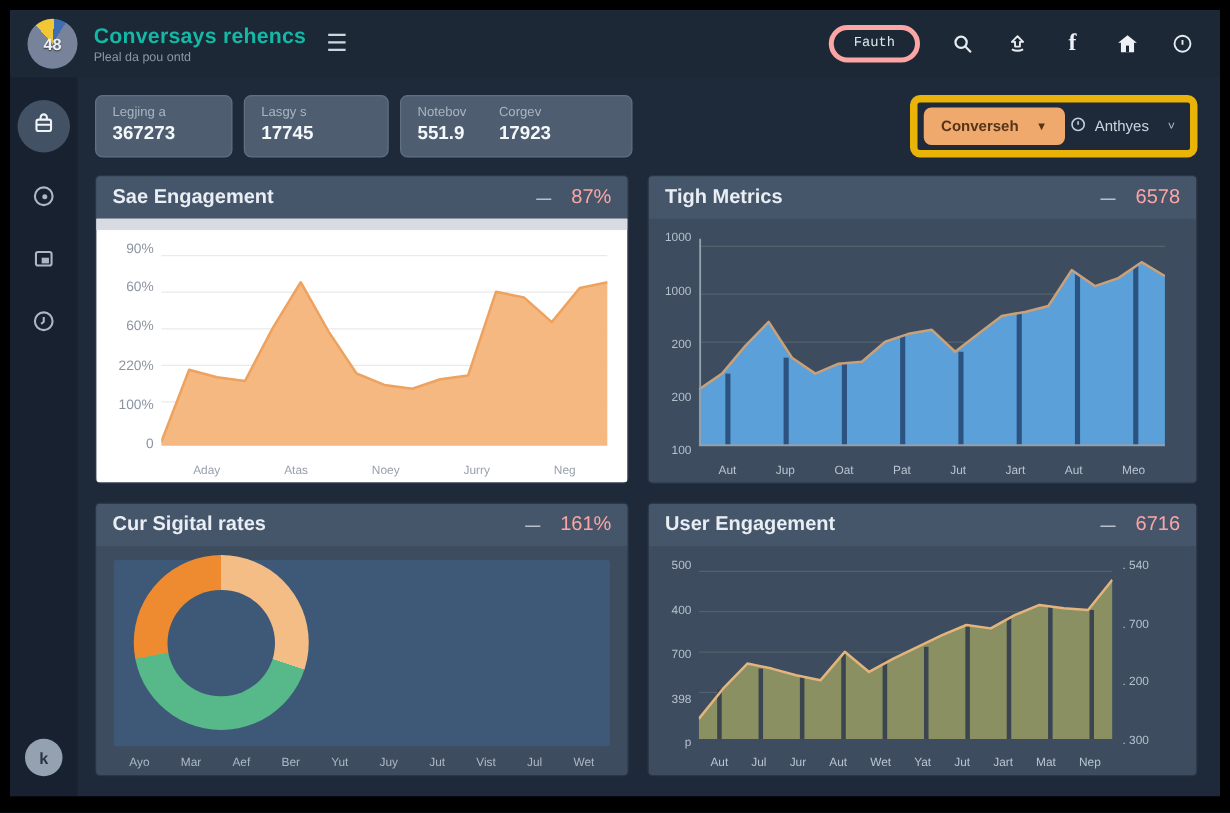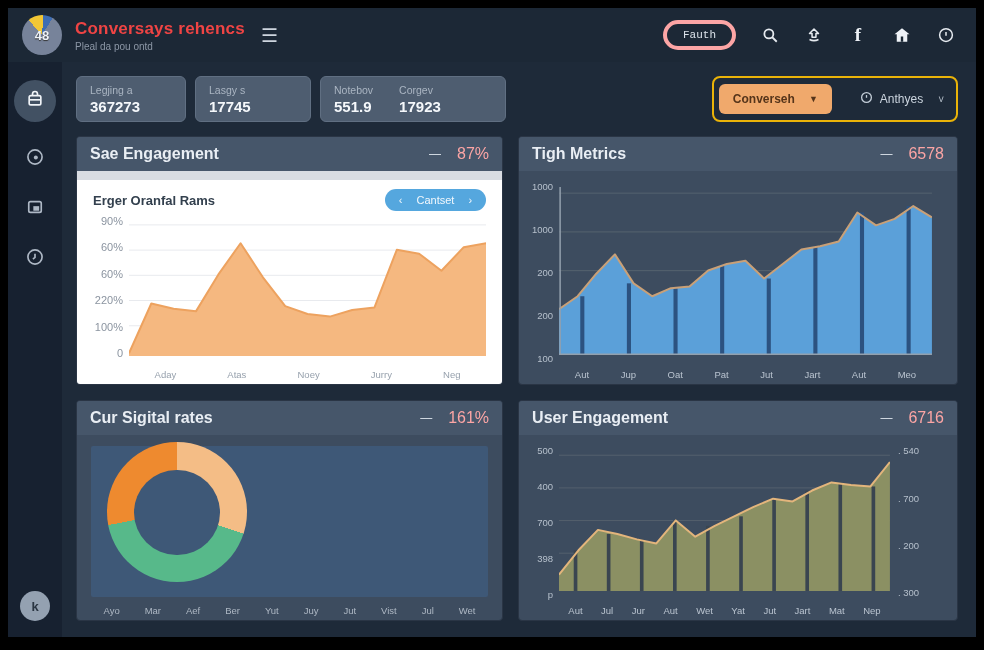--- a/index.html
+++ b/index.html
@@ -6,21 +6,21 @@
   html,body { width:984px; height:650px; background:#000; font-family:"Liberation Sans", sans-serif; overflow:hidden; }
   .app { position:absolute; inset:8px 8px 13px 8px; background:#1e2a39; display:flex; flex-direction:column; overflow:hidden; }
 
   
   header { height:54px; background:#1c2836; display:flex; align-items:center; padding:0 20px 0 14px; flex:none; }
   .logo { width:40px; height:40px; border-radius:50%;
           background:conic-gradient(from 318deg, #f2c735 0 46deg, #3e6db3 46deg 74deg, #77839a 74deg 360deg);
           display:flex; align-items:center; justify-content:center;
           color:#eef2f7; font-size:13px; font-weight:bold; text-shadow:0 1px 1px #333; }
   .titles { margin-left:13px; }
-  .titles h1 { font-size:17px; font-weight:bold; color:#ef4444; letter-spacing:.2px; }
+  .titles h1 { font-size:17px; font-weight:bold; color:#14b8a6; letter-spacing:.2px; }
   .titles .sub { font-size:10px; color:#8c97a6; margin-top:2px; }
   .hamburger { margin-left:16px; color:#cdd5de; font-size:19px; cursor:pointer; }
   .hd-right { margin-left:auto; display:flex; align-items:center; gap:24px; }
   .pill-btn { border:4px solid #fca5a5; border-radius:999px; background:transparent; color:#dde4ec;
               font-size:11px; padding:5px 16px; font-family:Liberation Mono, monospace; cursor:pointer; }
   .hd-ic { width:20px; height:20px; display:flex; align-items:center; justify-content:center; cursor:pointer; }
   .hd-ic svg { width:18px; height:18px; }
   .fb { color:#eef2f7; font-size:19px; font-weight:bold; font-family:"Liberation Serif", serif; }
 
   .layout { flex:1; display:flex; min-height:0; }
@@ -37,22 +37,22 @@
 
   
   .main { flex:1; min-width:0; padding:14px 18px 16px 14px; display:flex; flex-direction:column; }
 
   .toolbar { display:flex; align-items:stretch; gap:9px; margin-bottom:14px; flex:none; }
   .stat { background:#4e5d70; border:1px solid #606f82; border-radius:6px; padding:7px 13px 6px; }
   .stat .lb { font-size:10.5px; color:#aab5c2; }
   .stat .vl { font-size:15px; font-weight:bold; color:#f5f8fb; margin-top:2px; }
   .stat.s1 { width:192px; } .stat.s2 { width:110px; } .stat.s3 { width:116px; }
   .stat.duo { width:186px; display:flex; gap:26px; }
-  .controls { margin-left:auto; border:2px solid #eab308; border-radius:8px; padding:4px 8px 4px 5px;
-              display:flex; align-items:center; gap:28px; }
+  .controls { margin-left:auto; border:6px solid #eab308; border-radius:8px; padding:4px 8px 4px 5px;
+              display:flex; align-items:center; gap:4px; }
   .orange-dd { background:#f0a96c; border:none; border-radius:6px; color:#55341a; font-weight:bold;
                font-size:12px; padding:8px 14px; display:flex; align-items:center; gap:14px;
                font-family:inherit; cursor:pointer; }
   .orange-dd .chev { font-size:9px; }
   .an-dd { display:flex; align-items:center; gap:7px; color:#ccd5df; font-size:12px; cursor:pointer; padding-right:4px; }
   .an-dd svg { width:13px; height:13px; }
   .an-dd .chev { font-size:10px; color:#b7c1cc; margin-left:8px; }
 
   
   .grid { flex:1; min-height:0; display:grid; grid-template-columns:1fr 1.03fr; grid-template-rows:1.13fr 1fr; gap:15px; }
@@ -227,28 +227,20 @@
         <section class="panel">
           <div class="panel-head">
             <span class="t">Sae Engagement</span>
             <span class="dash">—</span>
             <span class="v">87%</span>
           </div>
           <div class="panel-body">
             <div class="white-card">
               <div class="card-strip"></div>
               <div class="card-inner">
-                <div class="card-top">
-                  <span class="card-title">Erger Oranfal Rams</span>
-                  <button class="nav-btn">
-                    <span>‹</span>
-                    <span>Cantset</span>
-                    <span>›</span>
-                  </button>
-                </div>
                 <div class="chart-row">
                   <div class="yticks" style="padding-bottom:4px;">
                       <span>90%</span>
                       <span>60%</span>
                       <span>60%</span>
                       <span>220%</span>
                       <span>100%</span>
                       <span>0</span>
                     </div>
                   <div class="chart-col">

